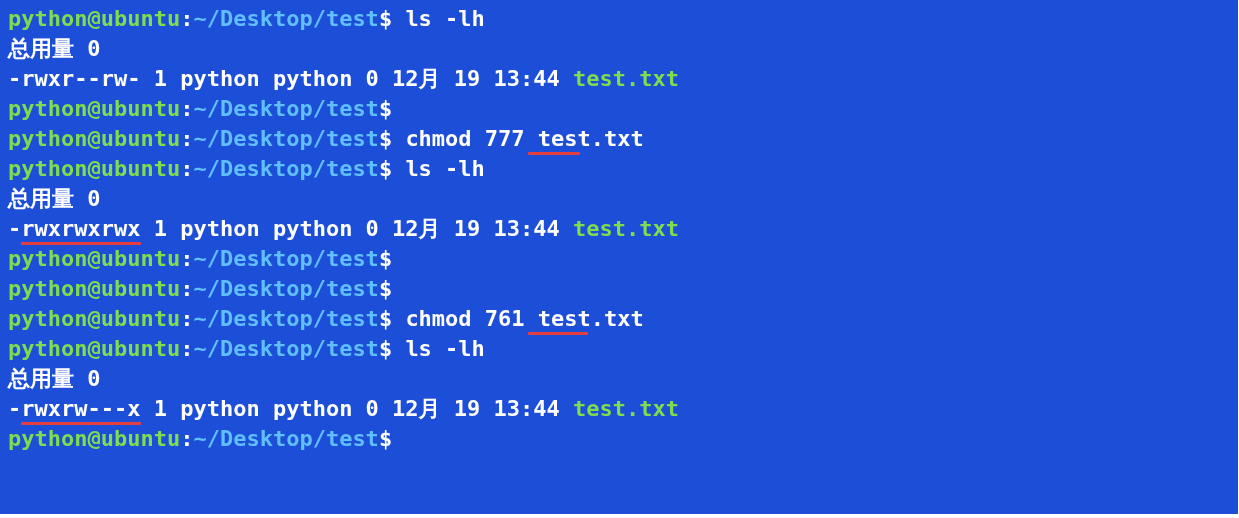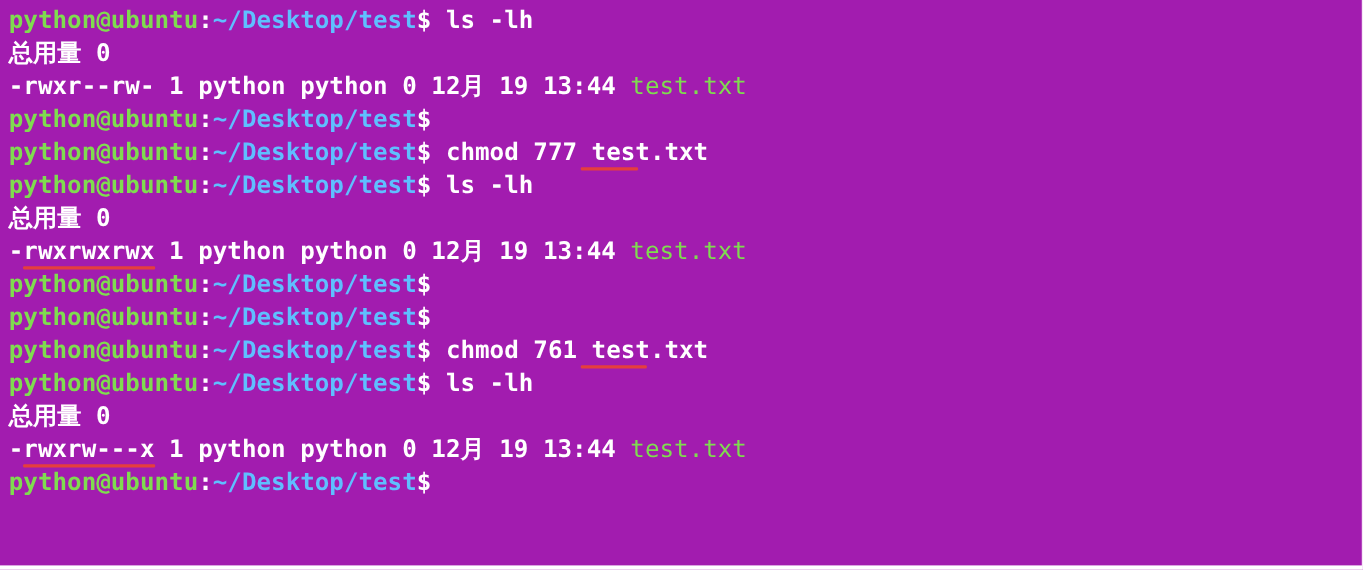--- a/index.html
+++ b/index.html
@@ -4,39 +4,39 @@
 <style>
   body {
     margin: 0;
     padding: 0;
     background: #fff;
     width: 1239px;
     height: 518px;
     overflow: hidden;
   }
   .terminal {
-    background: #a21caf;
+    background: #1d4ed8;
     color: #ffffff;
     font-family: "DejaVu Sans Mono", "Liberation Mono", monospace;
     font-size: 22px;
     line-height: 30px;
     padding: 4px 8px 20px 8px;
     width: 1222px;
     height: 490px;
     white-space: pre;
     font-weight: bold;
     position: relative;
   }
   .line { display: block; position: relative; white-space: pre; }
   .user { color: #7fdc4f; font-weight: bold; }
   .path { color: #5fbfff; font-weight: bold; }
   .colon { color: #ffffff; font-weight: bold; }
   .dollar { color: #ffffff; font-weight: bold; }
   .cmd { color: #ffffff; }
-  .file { color: #7fdc4f; font-weight: normal; }
+  .file { color: #7fdc4f; font-weight: bold; }
   .under-red {
     position: absolute;
     height: 3px;
     background: #e53e3e;
     border-radius: 1px;
   }
 </style>
 </head>
 <body>
 

